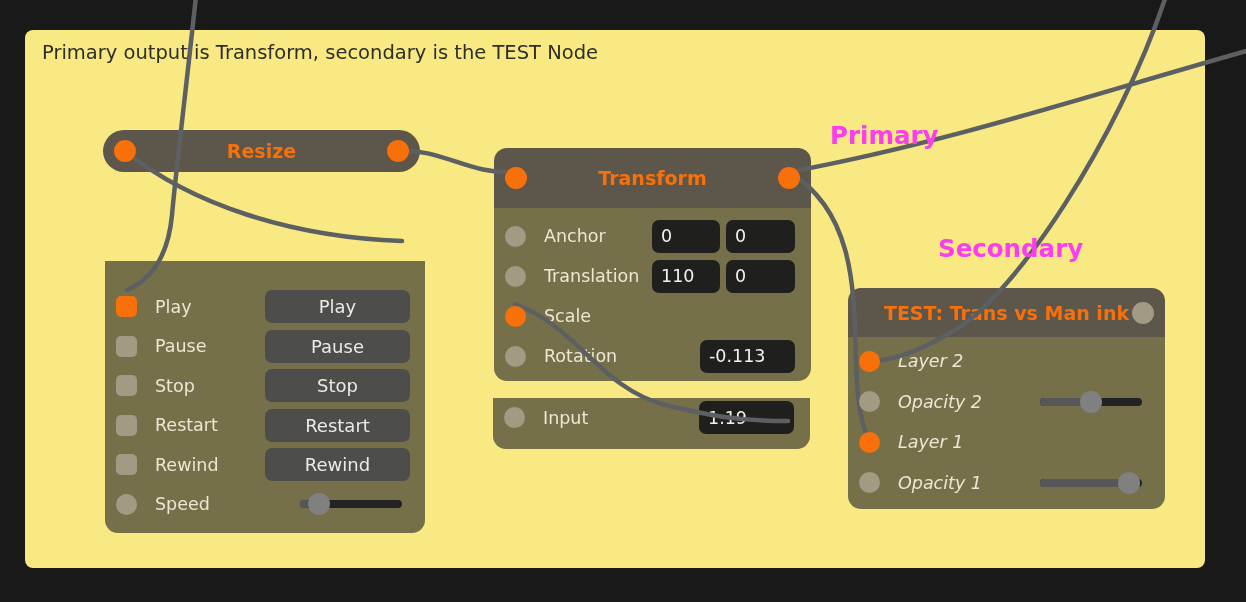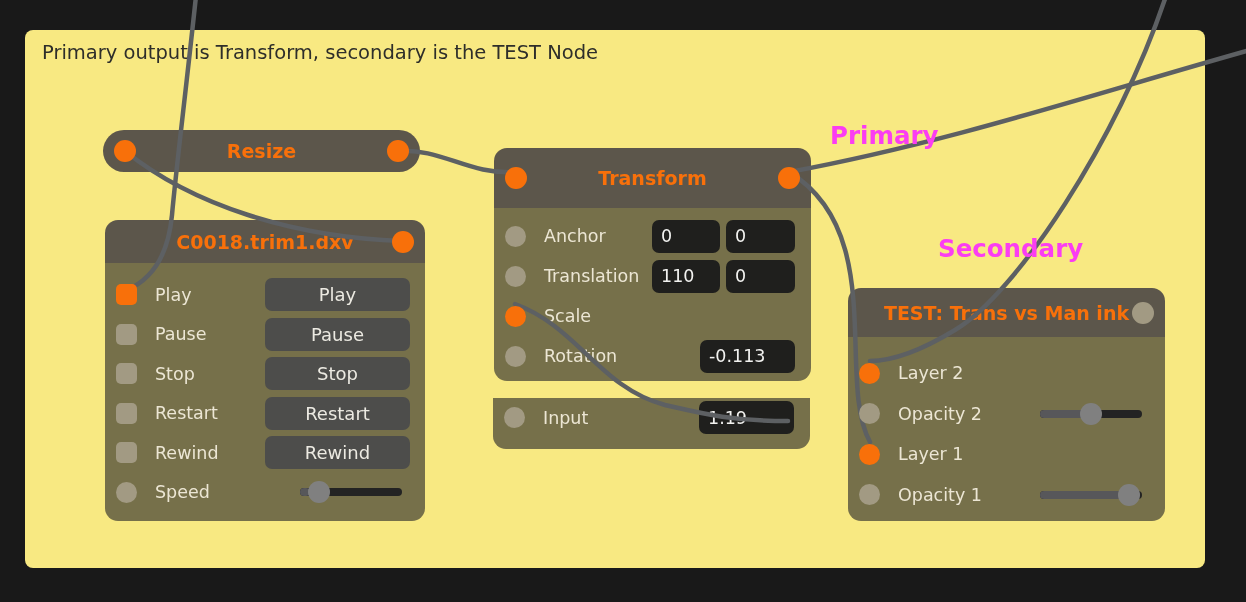--- a/index.html
+++ b/index.html
@@ -37,48 +37,44 @@
     font-size:17.5px;display:flex;align-items:center;padding-left:9px;}
   .fgroup{margin-left:auto;display:flex;gap:6px;margin-right:1px;}
   .slider{margin-left:auto;margin-right:8px;position:relative;width:102px;height:22px;}
   .slider .track{position:absolute;left:0;right:0;top:7px;height:8px;border-radius:4px;
     background:var(--slider-track);}
   .slider .fill{position:absolute;left:0;top:7px;height:8px;border-radius:4px;
     background:var(--slider-fill);}
   .slider .knob{position:absolute;top:0;width:22px;height:22px;border-radius:50%;
     background:var(--knob);}
   
-  .movie .nbody{padding-top:12px;padding-bottom:9px;} .movie .prow{height:39.5px;}
+  .movie .nbody{padding-top:26px;padding-bottom:9px;margin-top:41px;} .movie .prow{height:39.5px;}
   .transform .nbody{padding-top:8px;padding-bottom:5px;} .transform .prow{height:40px;}
   .float .nbody{height:51px;} .float .prow{height:39px;}
-  .test .nbody{padding-top:16px;padding-bottom:6px;} .test .prow{height:40.5px;}
+  .test .nbody{padding-top:4px;padding-bottom:6px;font-style:italic;} .test .prow{height:40.5px;}
   svg.wires{position:absolute;inset:0;z-index:50;pointer-events:none;}
   svg.wires path{stroke:var(--wire);stroke-width:4.5;fill:none;stroke-linecap:round;
     pointer-events:visibleStroke;}
 </style>
 </head>
 <body>
 
 <div class="stage">
   <div class="canvas">
     <div class="caption">Primary output is Transform, secondary is the TEST Node</div>
 
     <div class="node pill resize" style="left:78px;top:100px;width:317px;">
       <div class="nheader" style="height:42px;">
         <span class="hport port orange left"></span>
         <span class="ntitle">Resize</span>
         <span class="hport port orange right"></span>
       </div>
     </div>
 
     <div class="node movie" style="left:80px;top:190px;width:320px;">
-      <div class="nheader" style="height:43px;">
-        <span class="ntitle">C0018.trim1.dxv</span>
-        <span class="hport port orange right"></span>
-      </div>
       <div class="nbody">
         <div class="prow">
           <span class="port square orange"></span>
           <span class="plabel">Play</span>
           <button class="pbutton">Play</button>
         </div>
         <div class="prow">
           <span class="port square"></span>
           <span class="plabel">Pause</span>
           <button class="pbutton">Pause</button>

